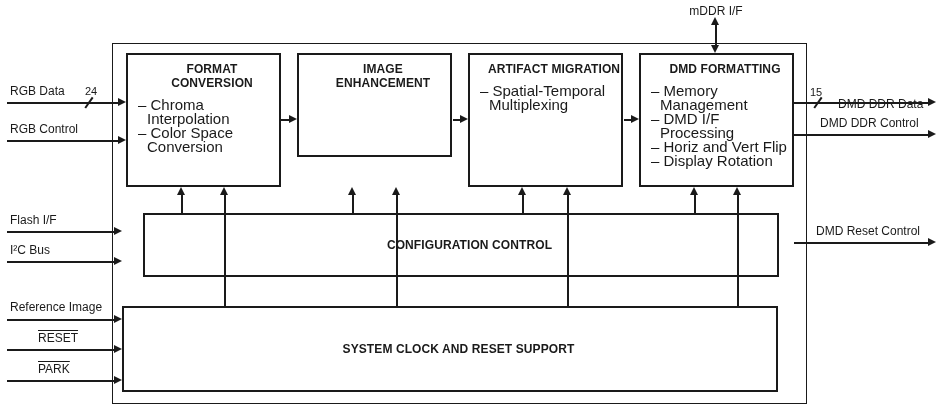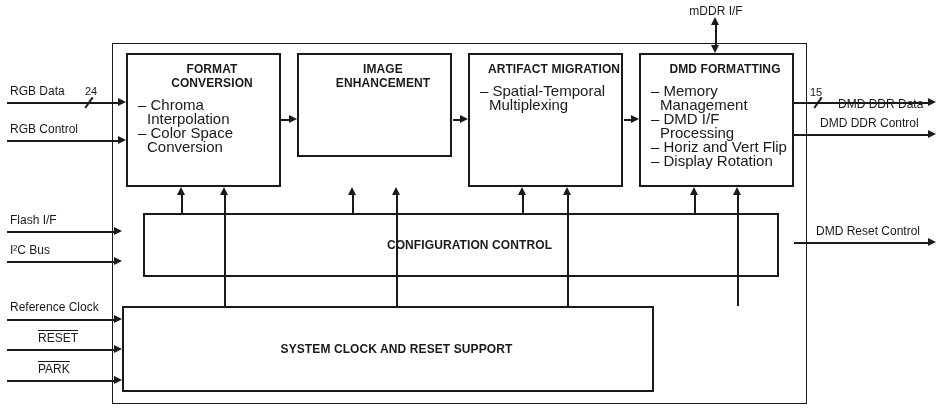--- a/index.html
+++ b/index.html
@@ -119,21 +119,21 @@
       <div class="item">– DMD I/F Processing</div>
       <div class="item">– Horiz and Vert Flip</div>
       <div class="item">– Display Rotation</div>
     </div>
   </div>
 
   <div class="blk center-blk" style="left:122px; top:213px; width:636px; height:64px;margin-left:21px;">
     <div class="blk-title">CONFIGURATION CONTROL</div>
   </div>
 
-  <div class="blk center-blk" style="left:122px; top:306px; width:532px; height:86px;">
+  <div class="blk center-blk" style="left:122px; top:306px; width:656px; height:86px;">
     <div class="blk-title">SYSTEM CLOCK AND RESET SUPPORT</div>
   </div>
 
   <div class="hl" style="left:281px; top:119px; width:10px;"></div>
   <div class="ah-r" style="left:289px; top:115px;"></div>
   <div class="hl" style="left:453px; top:119px; width:9px;"></div>
   <div class="ah-r" style="left:460px; top:115px;"></div>
   <div class="hl" style="left:624px; top:119px; width:9px;"></div>
   <div class="ah-r" style="left:631px; top:115px;"></div>
 
@@ -166,21 +166,21 @@
   <div class="ah-r" style="left:118px; top:136px;"></div>
 
   <div class="sig-label" style="left:10px; top:213px;">Flash I/F</div>
   <div class="hl" style="left:7px; top:231px; width:107px;"></div>
   <div class="ah-r" style="left:114px; top:227px;"></div>
 
   <div class="sig-label" style="left:10px; top:243px;">I²C Bus</div>
   <div class="hl" style="left:7px; top:261px; width:107px;"></div>
   <div class="ah-r" style="left:114px; top:257px;"></div>
 
-  <div class="sig-label" style="left:10px; top:300px;">Reference Clock</div>
+  <div class="sig-label" style="left:10px; top:300px;">Reference Image</div>
   <div class="hl" style="left:7px; top:319px; width:107px;"></div>
   <div class="ah-r" style="left:114px; top:315px;"></div>
 
   <div class="sig-label ol" style="left:10px; top:331px;">RESET</div>
   <div class="hl" style="left:7px; top:349px; width:107px;"></div>
   <div class="ah-r" style="left:114px; top:345px;"></div>
 
   <div class="sig-label ol" style="left:10px; top:362px;">PARK</div>
   <div class="hl" style="left:7px; top:380px; width:107px;"></div>
   <div class="ah-r" style="left:114px; top:376px;"></div>

